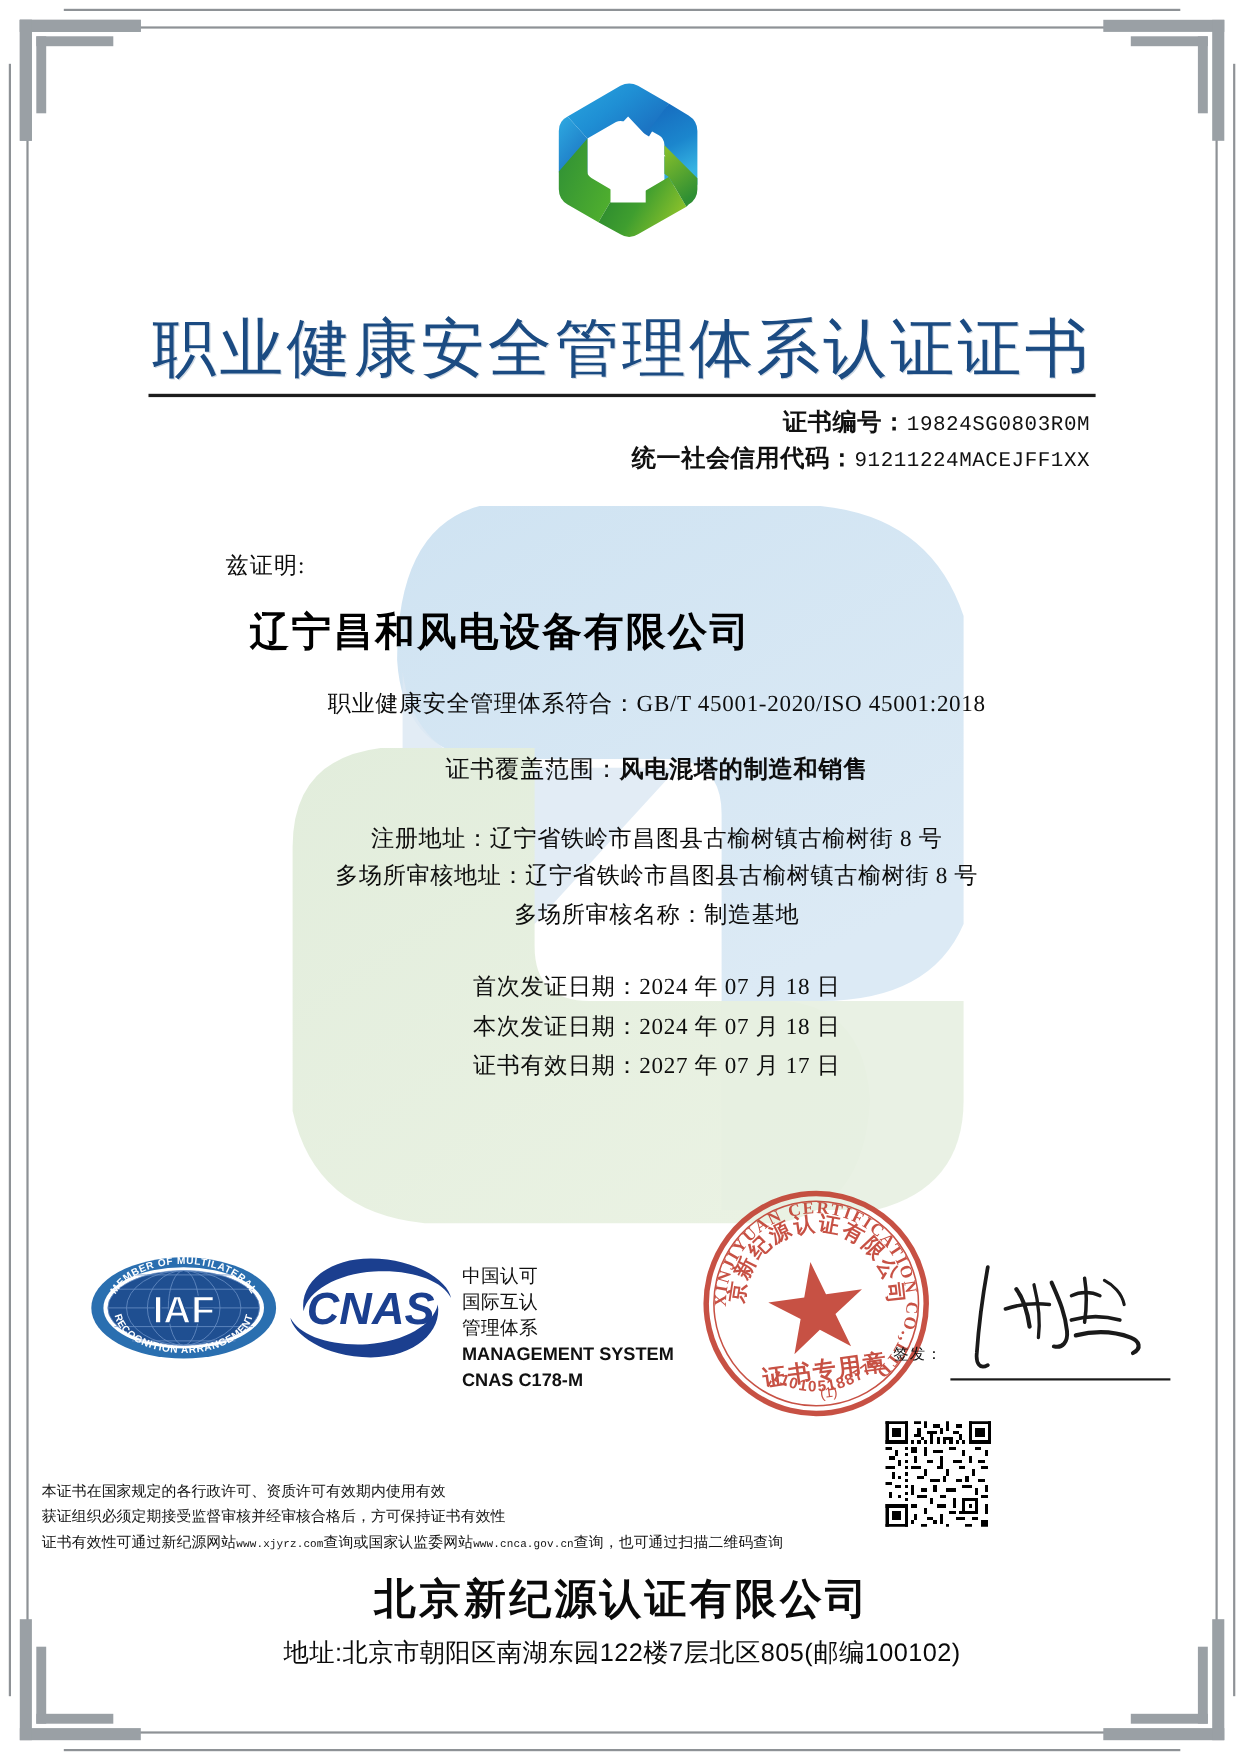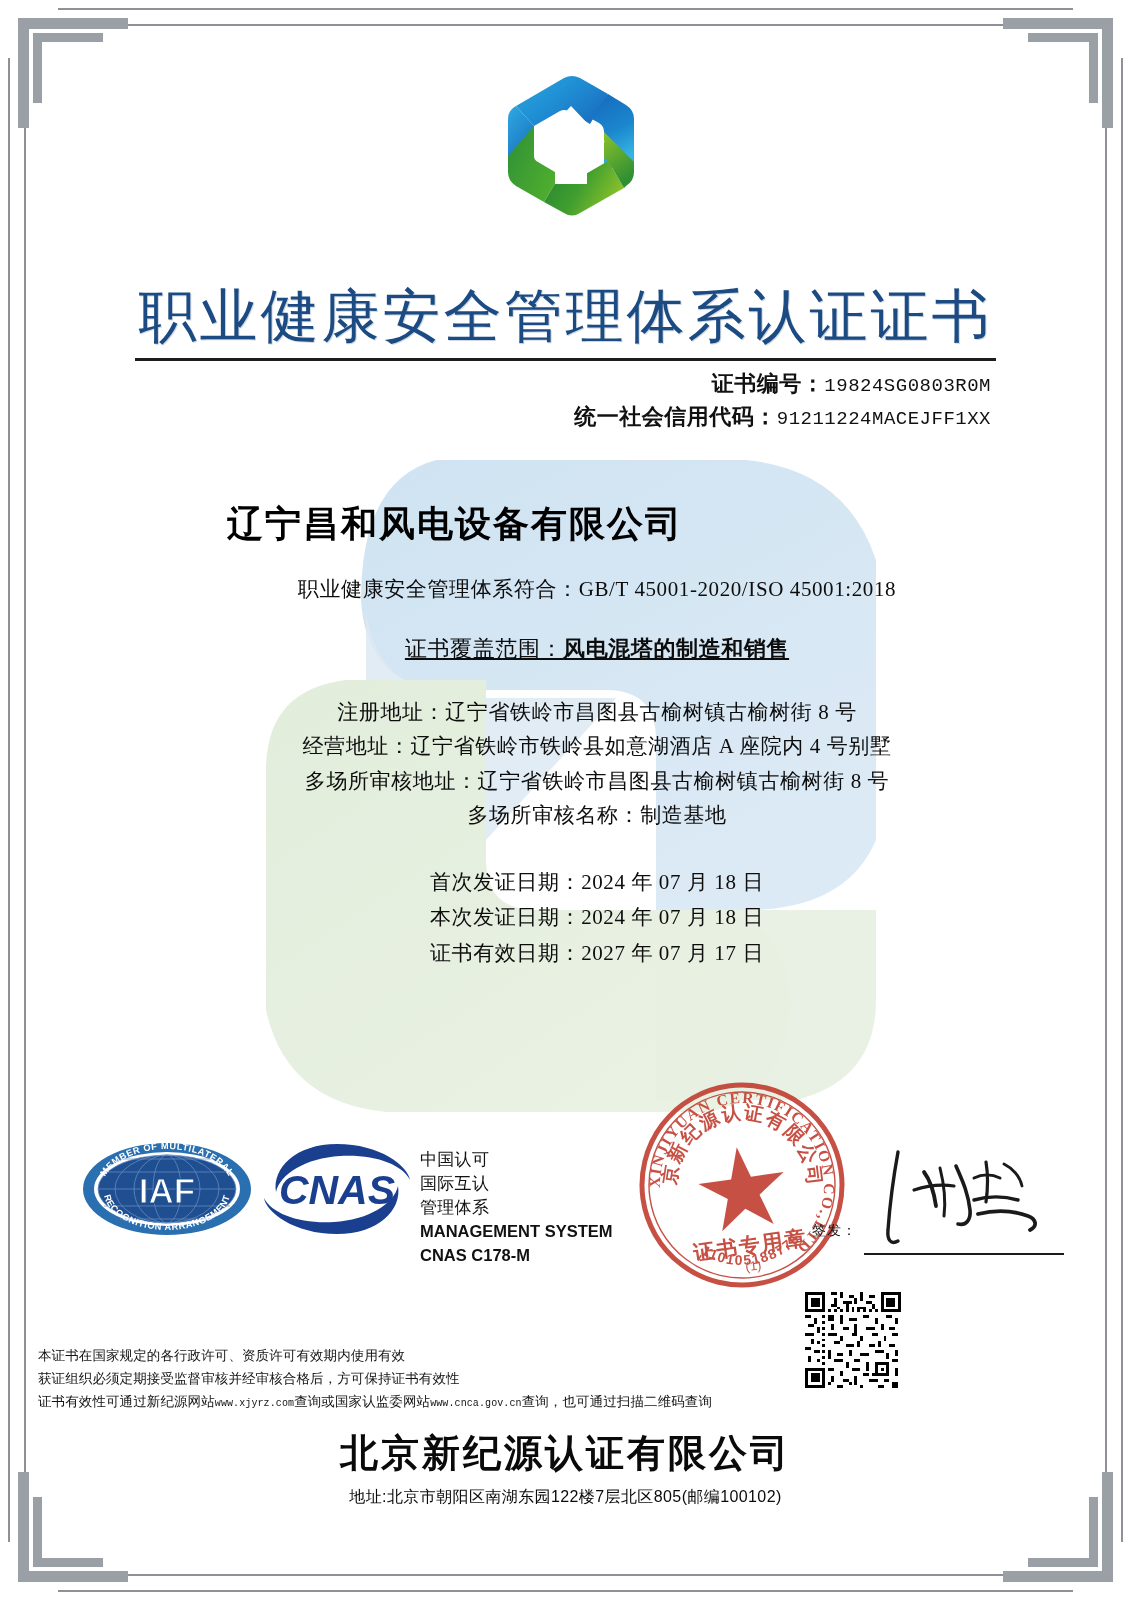--- a/index.html
+++ b/index.html
@@ -48,21 +48,21 @@
   
   .body-block{position:absolute;left:205px;top:500px;width:760px;color:#0d0d0d;}
   .zi{font-size:21px;letter-spacing:1px;margin-bottom:22px;}
   .company{
     font-family:"Liberation Sans",sans-serif;
     font-weight:bold;font-size:36px;letter-spacing:2px;
     margin-left:22px;margin-bottom:24px;color:#000;
   }
   .line{font-size:21px;margin-left:24px;letter-spacing:0.6px;line-height:1.55;text-align:center;}
   .std{margin-bottom:26px;}
-  .scope{margin-bottom:30px;font-size:22px;text-decoration:underline;}
+  .scope{margin-bottom:30px;font-size:22px;}
   .scope b{font-family:"Liberation Sans",sans-serif;font-weight:bold;}
   .addr{margin-bottom:2px;}
   .addr-group{margin-bottom:34px;}
   .dates .line{margin-bottom:3px;}
 
   
   .iaf{position:absolute;left:82px;top:1142px;width:170px;height:94px;}
   .cnas{position:absolute;left:262px;top:1140px;width:150px;height:98px;}
   .cnas-text{
     position:absolute;left:420px;top:1148px;
@@ -96,21 +96,21 @@
 
   
   .footer-name{
     position:absolute;left:0;right:0;top:1428px;text-align:center;
     font-family:"Liberation Sans",sans-serif;
     font-weight:bold;font-size:38px;letter-spacing:3px;color:#0a0a0a;
   }
   .footer-addr{
     position:absolute;left:0;right:0;top:1487px;text-align:center;
     font-family:"Liberation Sans",sans-serif;
-    font-size:16px;letter-spacing:0.4px;color:#0a0a0a;
+    font-size:23px;letter-spacing:0.4px;color:#0a0a0a;
   }
 </style>
 </head>
 <body>
 
 <div class="page">
 
   <div>
 
     <div class="frame-line" style="left:8px;top:58px;width:2px;height:1484px;"></div>
@@ -223,36 +223,34 @@
   <div class="certno">
     <div>
       <span class="lab">证书编号：</span><span class="val">19824SG0803R0M</span>
     </div>
     <div>
       <span class="lab">统一社会信用代码：</span><span class="val">91211224MACEJFF1XX</span>
     </div>
   </div>
 
   <div class="body-block">
+    <div class="zi">兹证明:</div>
     <div class="company">辽宁昌和风电设备有限公司</div>
 
     <div class="line std">
       <span>职业健康安全管理体系符合：</span><span>GB/T 45001-2020/ISO 45001:2018</span>
     </div>
 
     <div class="line scope">
       <span>证书覆盖范围：</span><b>风电混塔的制造和销售</b>
     </div>
 
     <div class="addr-group">
       <div class="line addr">
         <span>注册地址：</span><span>辽宁省铁岭市昌图县古榆树镇古榆树街 8 号</span>
-      </div>
-      <div class="line addr">
-        <span>经营地址：</span><span>辽宁省铁岭市铁岭县如意湖酒店 A 座院内 4 号别墅</span>
       </div>
       <div class="line addr">
         <span>多场所审核地址：</span><span>辽宁省铁岭市昌图县古榆树镇古榆树街 8 号</span>
       </div>
       <div class="line addr">
         <span>多场所审核名称：</span><span>制造基地</span>
       </div>
     </div>
 
     <div class="dates">

